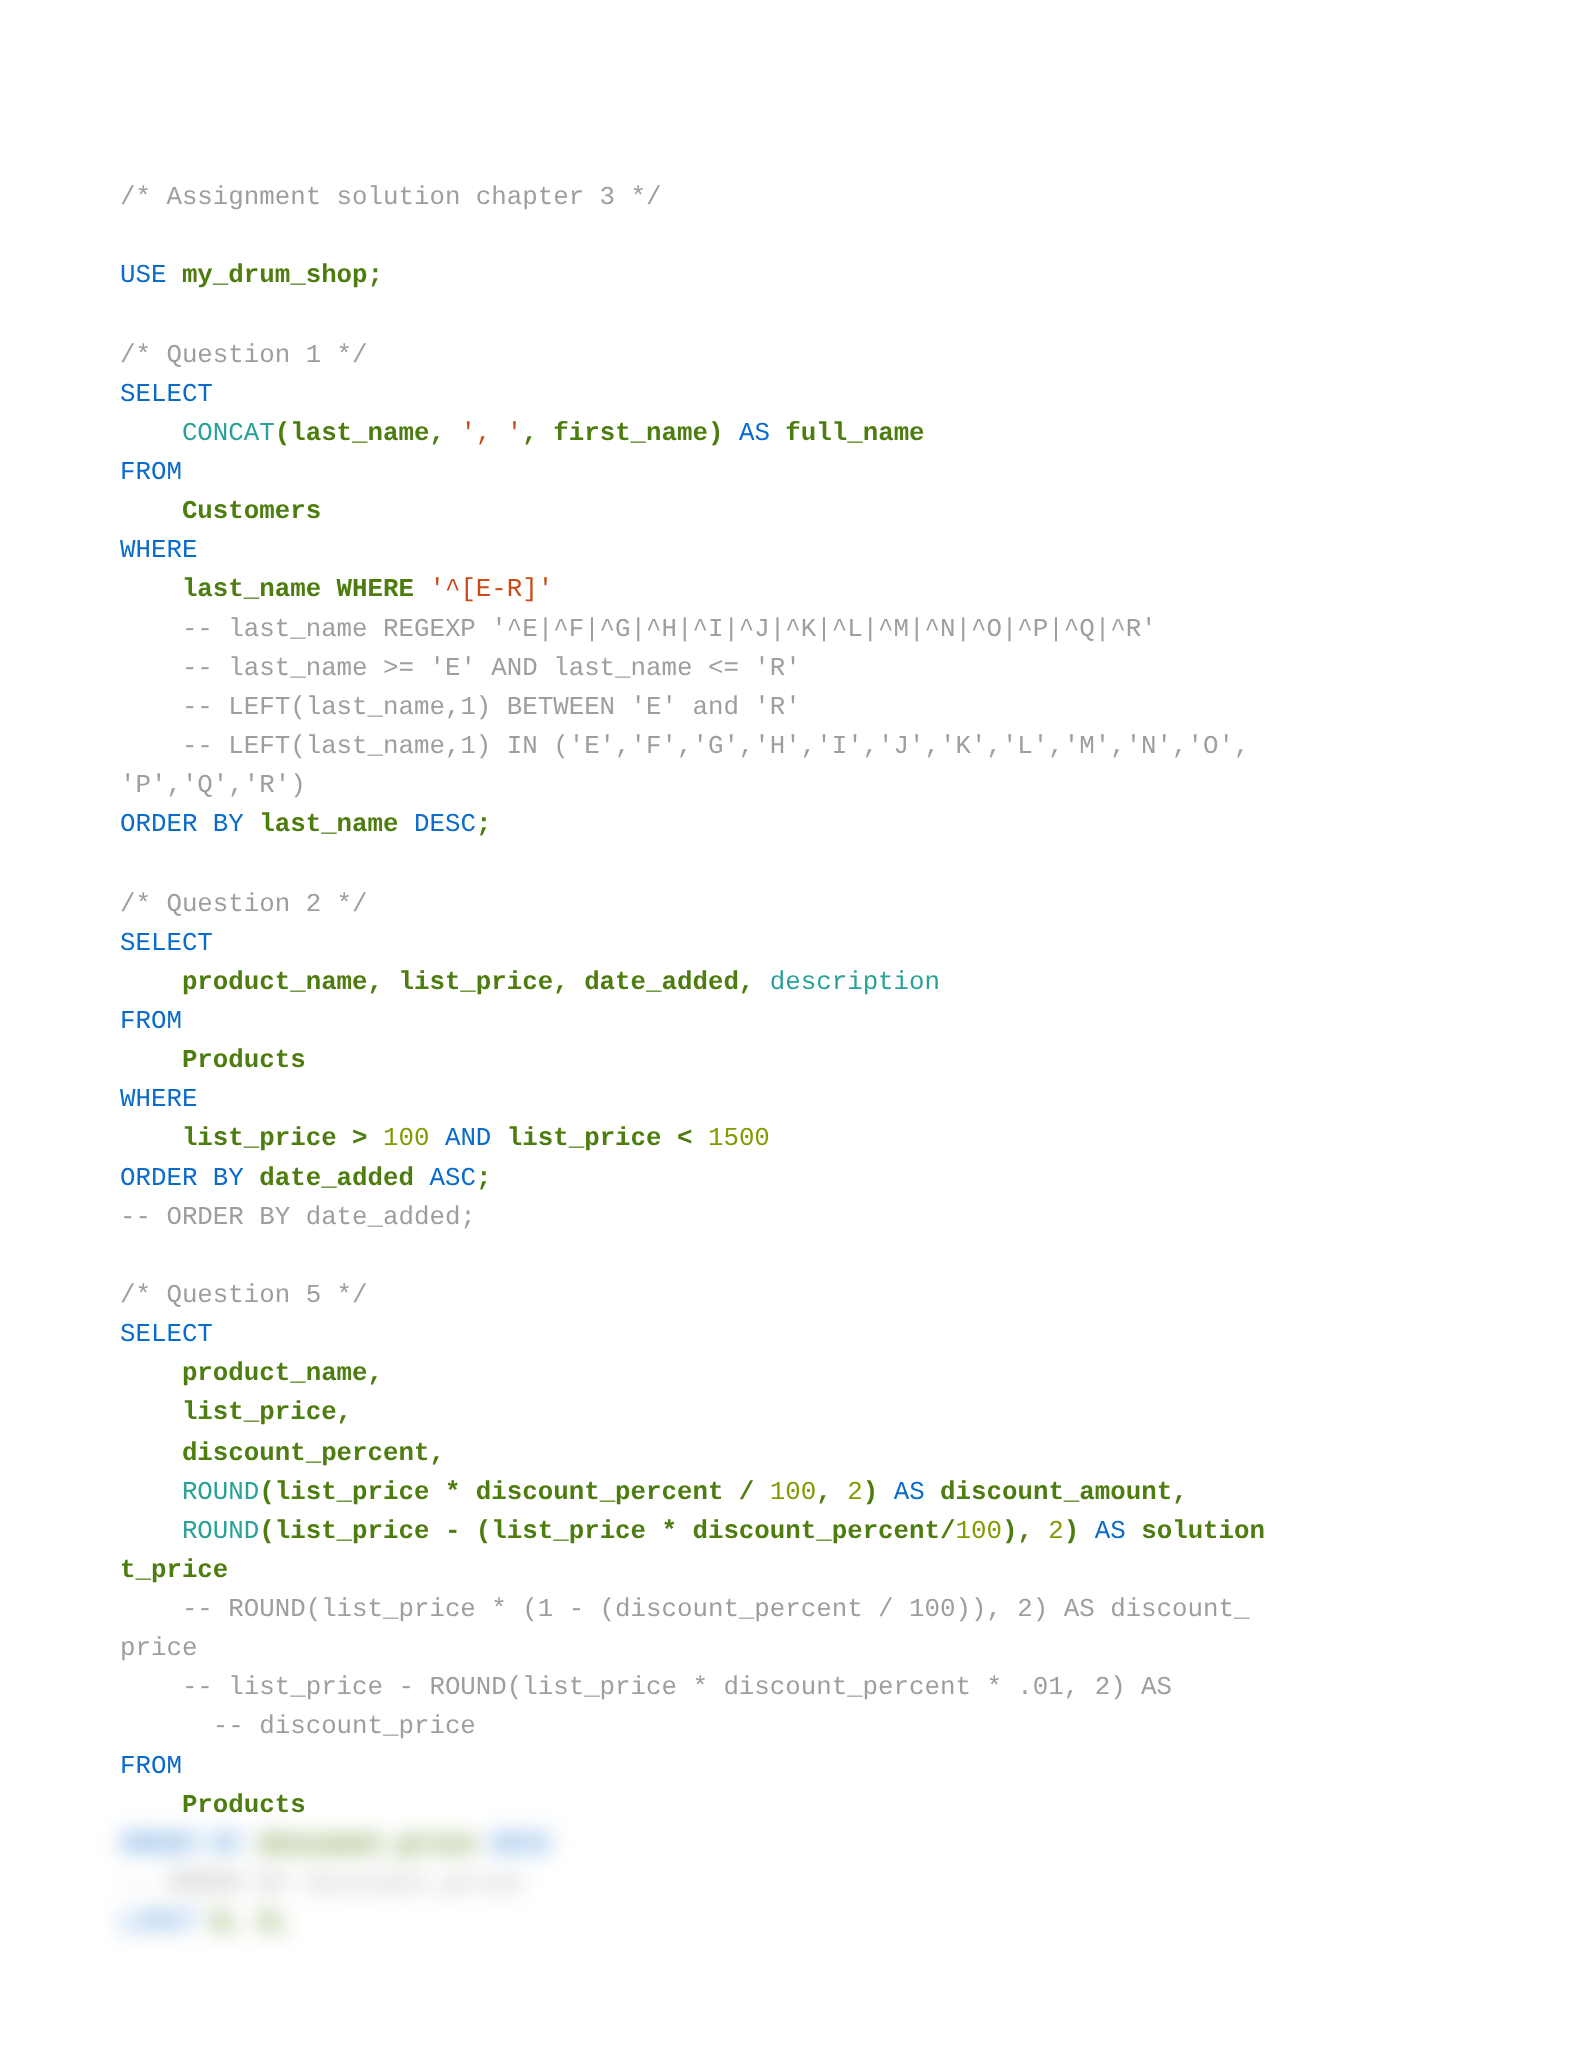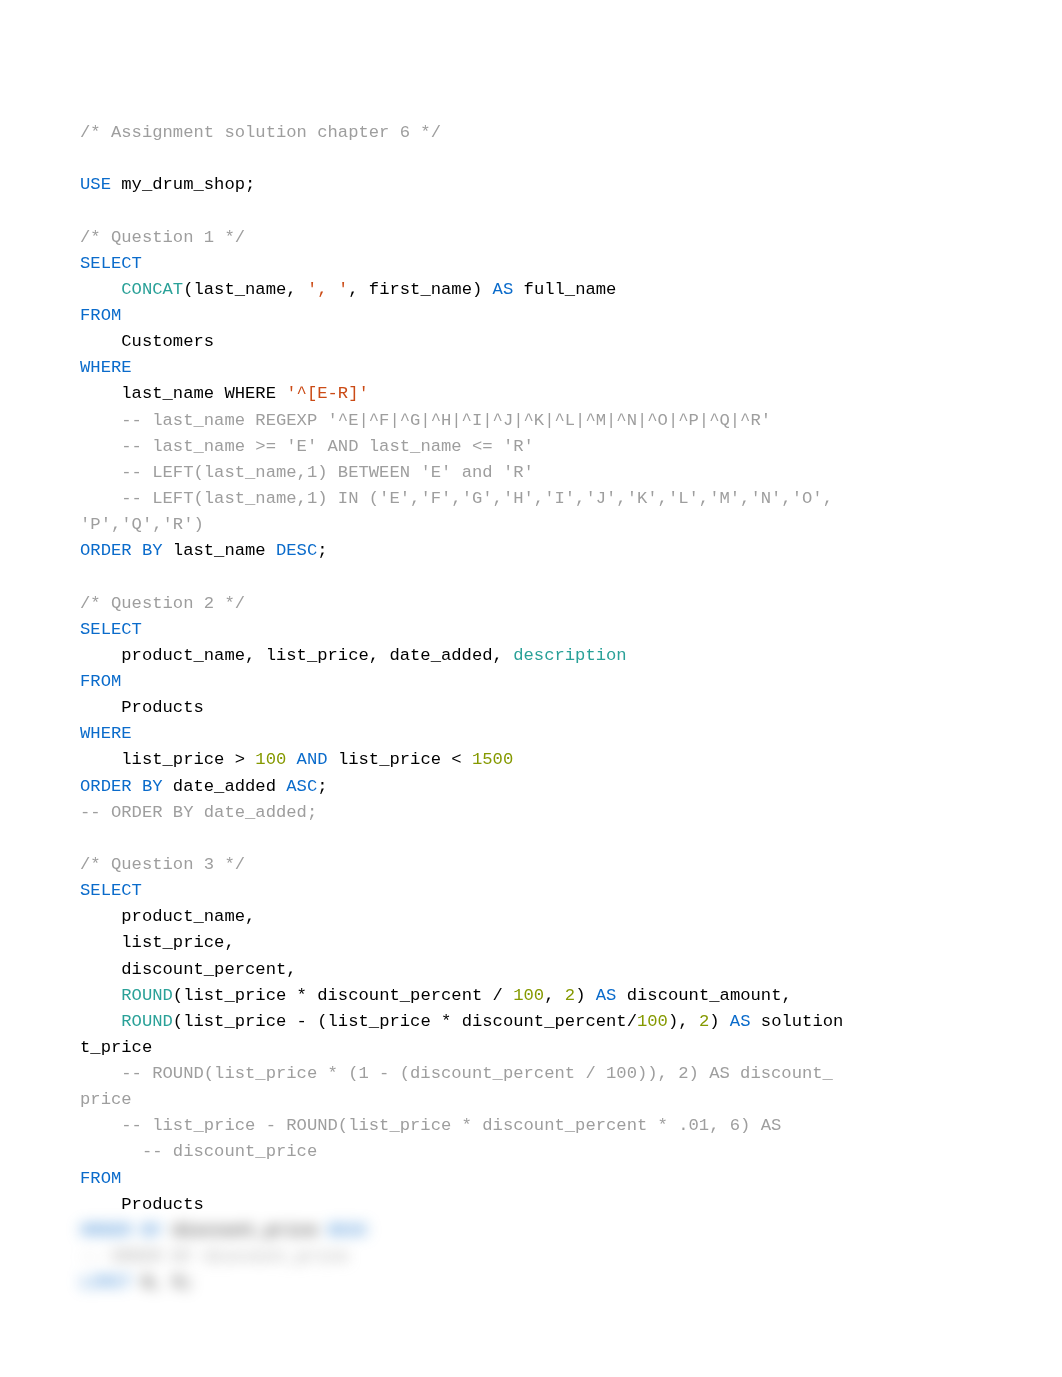--- a/index.html
+++ b/index.html
@@ -13,30 +13,30 @@
   font-size:17.2px;
   line-height:1.52;
   color:#3a3a3a;
   white-space:pre;
 }
 .c-gray{color:#9e9e9e;}
 .c-kw{color:#0a6bcb;margin-top:12px;}
 .c-fn{color:#2aa198;}
 .c-str{color:#cb4b16;}
 .c-num{color:#859900;}
-.c-plain{color:#000000;}
+.c-plain{color:#4d7c0f;font-weight:bold;}
 .blur-area{
   filter:blur(7px);
   user-select:none;
 }
 </style>
 </head>
 <body>
 
-<div class="page"><span class="c-gray">/* Assignment solution chapter 6 */</span>
+<div class="page"><span class="c-gray">/* Assignment solution chapter 3 */</span>
 
 <span class="c-kw">USE</span><span class="c-plain"> my_drum_shop;</span>
 
 <span class="c-gray">/* Question 1 */</span>
 <span class="c-kw">SELECT</span>
 <span>    </span><span class="c-fn">CONCAT</span><span class="c-plain">(last_name, </span><span class="c-str">', '</span><span class="c-plain">, first_name) </span><span class="c-kw">AS</span><span class="c-plain"> full_name</span>
 <span class="c-kw">FROM</span>
 <span class="c-plain">    Customers</span>
 <span class="c-kw">WHERE</span>
 <span class="c-plain">    last_name WHERE </span><span class="c-str">'^[E-R]'</span>
@@ -50,29 +50,29 @@
 <span class="c-gray">/* Question 2 */</span>
 <span class="c-kw">SELECT</span>
 <span class="c-plain">    product_name, list_price, date_added, </span><span class="c-fn">description</span>
 <span class="c-kw">FROM</span>
 <span class="c-plain">    Products</span>
 <span class="c-kw">WHERE</span>
 <span class="c-plain">    list_price &gt; </span><span class="c-num">100</span><span class="c-kw"> AND </span><span class="c-plain">list_price &lt; </span><span class="c-num">1500</span>
 <span class="c-kw">ORDER BY </span><span class="c-plain">date_added </span><span class="c-kw">ASC</span><span class="c-plain">;</span>
 <span class="c-gray">-- ORDER BY date_added;</span>
 
-<span class="c-gray">/* Question 3 */</span>
+<span class="c-gray">/* Question 5 */</span>
 <span class="c-kw">SELECT</span>
 <span class="c-plain">    product_name,</span>
 <span class="c-plain">    list_price,</span>
 <span class="c-plain">    discount_percent,</span>
 <span>    </span><span class="c-fn">ROUND</span><span class="c-plain">(list_price * discount_percent / </span><span class="c-num">100</span><span class="c-plain">, </span><span class="c-num">2</span><span class="c-plain">) </span><span class="c-kw">AS</span><span class="c-plain"> discount_amount,</span>
 <span>    </span><span class="c-fn">ROUND</span><span class="c-plain">(list_price - (list_price * discount_percent/</span><span class="c-num">100</span><span class="c-plain">), </span><span class="c-num">2</span><span class="c-plain">) </span><span class="c-kw">AS</span><span class="c-plain"> solution</span>
 <span class="c-plain">t_price</span>
 <span class="c-gray">    -- ROUND(list_price * (1 - (discount_percent / 100)), 2) AS discount_</span>
 <span class="c-gray">price</span>
-<span class="c-gray">    -- list_price - ROUND(list_price * discount_percent * .01, 6) AS </span>
+<span class="c-gray">    -- list_price - ROUND(list_price * discount_percent * .01, 2) AS </span>
 <span class="c-gray">      -- discount_price</span>
 <span class="c-kw">FROM</span>
 <span class="c-plain">    Products</span>
 <span class="blur-area"><span class="c-kw">ORDER BY</span><span class="c-plain"> discount_pri</span><span class="c-plain">ce </span><span class="c-kw">DESC</span>
 <span class="c-gray">-- ORDER BY discount_price</span>
 <span class="c-kw">LIMIT</span><span class="c-plain"> 0, 5;</span></span></div>
 
 </body></html>

